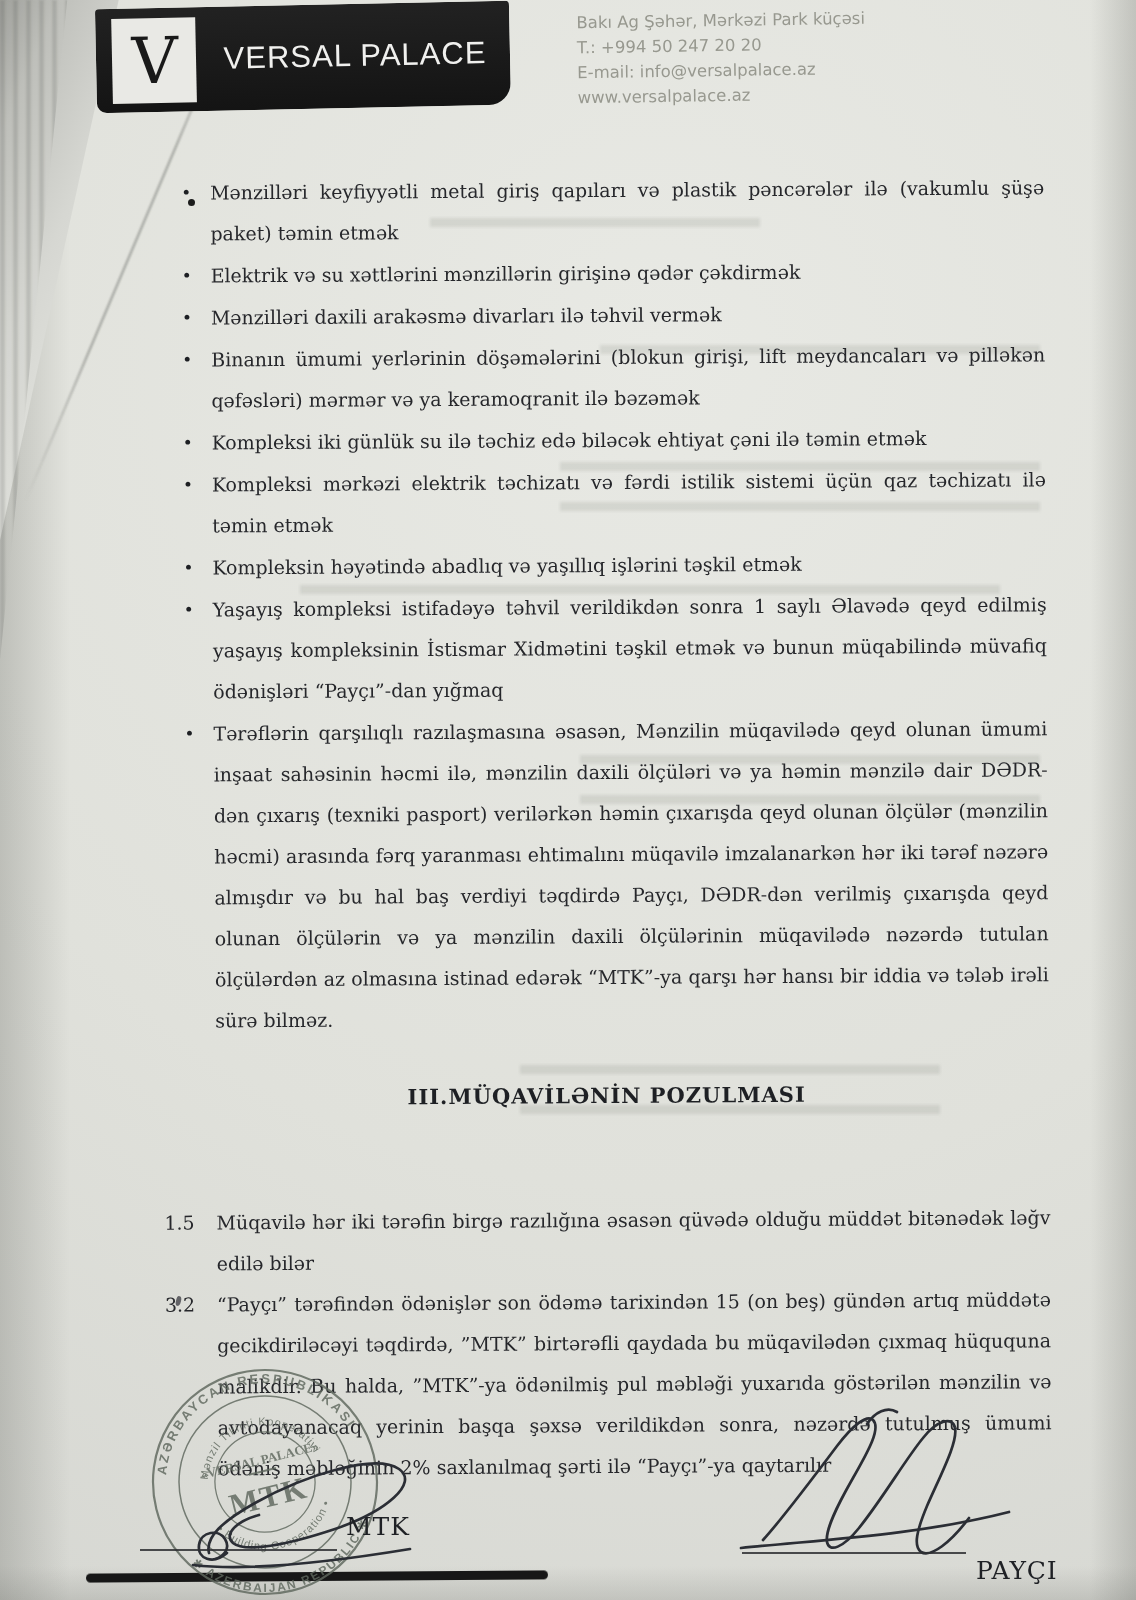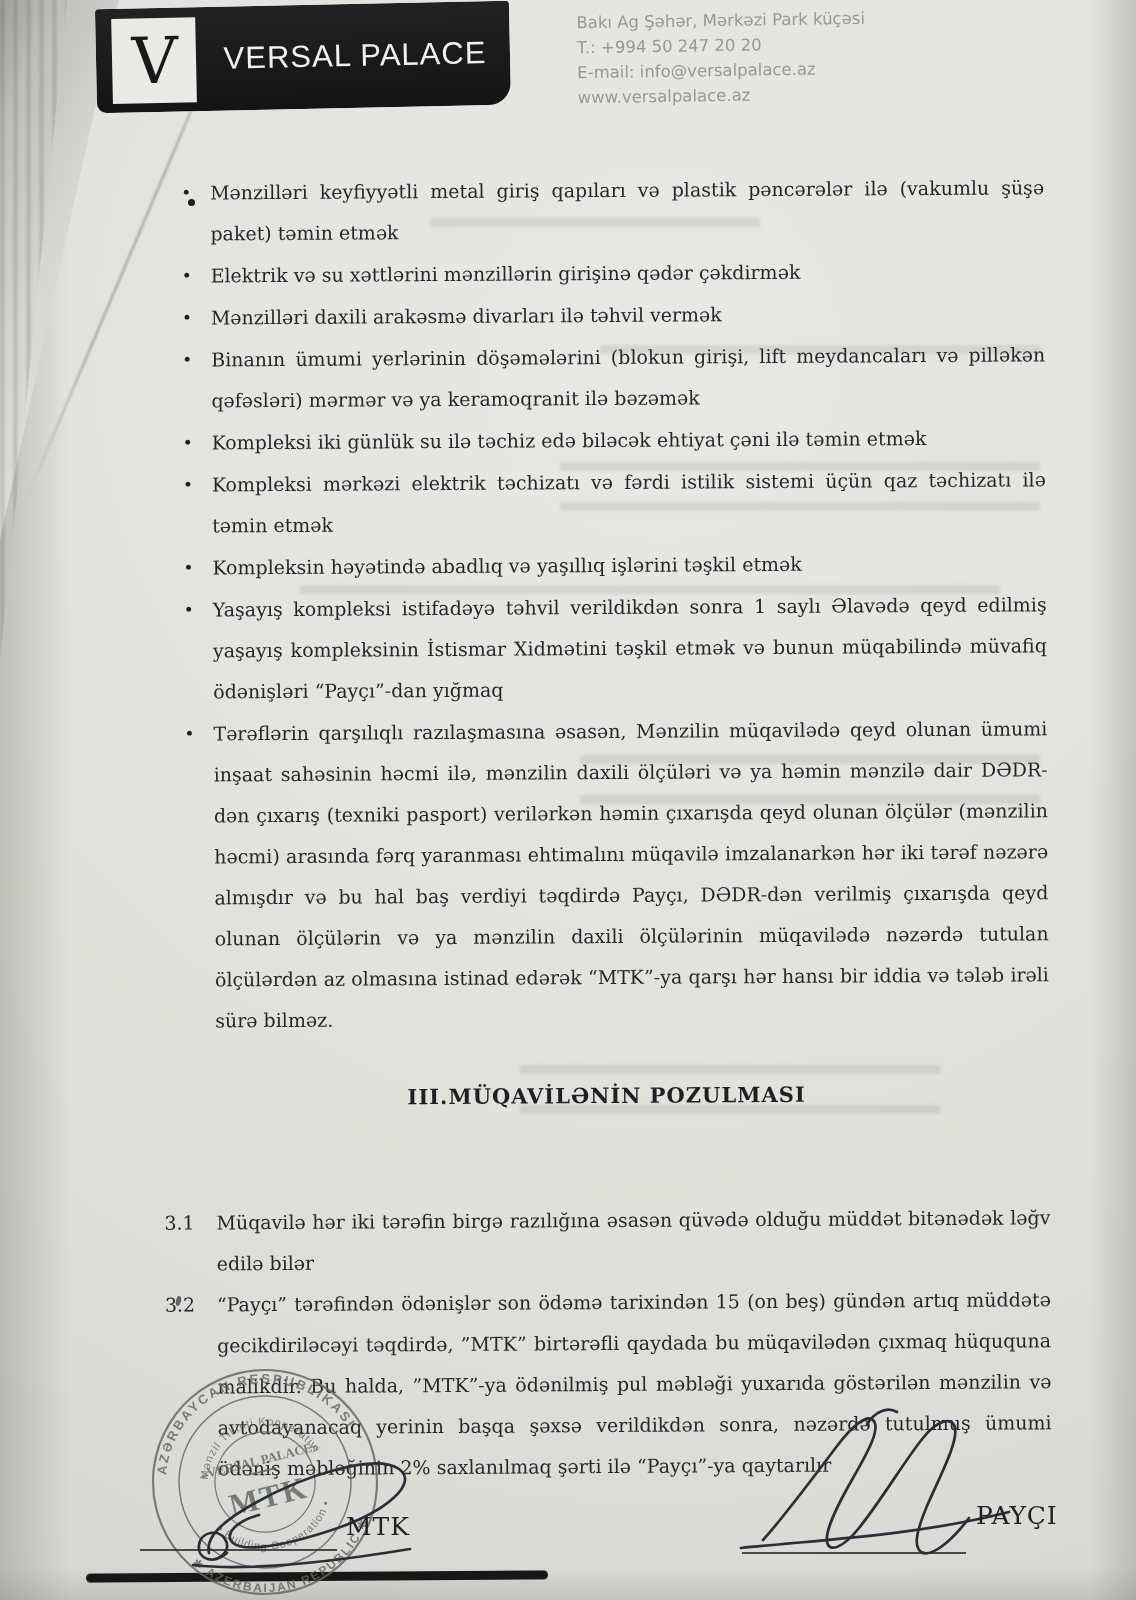--- a/index.html
+++ b/index.html
@@ -57,21 +57,21 @@
     font-weight:bold;font-size:21px;letter-spacing:1px;color:#1e2024;}
   .clause{display:flex;}
   .clause .num{width:52px;flex:none;}
   .clause .ctext{flex:1;text-align:justify;}
   
   .sig-line{position:absolute;height:2px;background:#2d2e31;opacity:.85;}
   .sig-line.left{left:140px;top:1549px;width:197px;}
   .sig-line.right{left:742px;top:1552px;width:224px;}
   .sig-label{position:absolute;font-family:"DejaVu Serif",serif;font-size:25px;letter-spacing:1px;color:#1f2125;}
   .sig-label.mtk{left:346px;top:1512px;}
-  .sig-label.paychi{left:976px;top:1501px;}
+  .sig-label.paychi{left:976px;top:1556px;}
   .stamp-svg{position:absolute;left:125px;top:1342px;transform:rotate(-14deg);opacity:.82;}
   .stamp-svg text, .stamp-svg textPath{fill:#5f685e;}
   .sig-svg{position:absolute;}
   .sig-svg.left{left:175px;top:1425px;}
   .sig-svg.right{left:725px;top:1390px;}
   .sig-svg path{fill:none;stroke:#2b2e35;stroke-width:2.7;stroke-linecap:round;stroke-linejoin:round;}
 </style>
 </head>
 <body>
 
@@ -142,21 +142,21 @@
       <div class="btext">Yaşayış kompleksi istifadəyə təhvil verildikdən sonra 1 saylı Əlavədə qeyd edilmiş yaşayış kompleksinin İstismar Xidmətini təşkil etmək və bunun müqabilində müvafiq ödənişləri “Payçı”-dan yığmaq</div>
     </div>
     <div class="bullet-item">
       <span class="dot">•</span>
       <div class="btext">Tərəflərin qarşılıqlı razılaşmasına əsasən, Mənzilin müqavilədə qeyd olunan ümumi inşaat sahəsinin həcmi ilə, mənzilin daxili ölçüləri və ya həmin mənzilə dair DƏDR-dən çıxarış (texniki pasport) verilərkən həmin çıxarışda qeyd olunan ölçülər (mənzilin həcmi) arasında fərq yaranması ehtimalını müqavilə imzalanarkən hər iki tərəf nəzərə almışdır və bu hal baş verdiyi təqdirdə Payçı, DƏDR-dən verilmiş çıxarışda qeyd olunan ölçülərin və ya mənzilin daxili ölçülərinin müqavilədə nəzərdə tutulan ölçülərdən az olmasına istinad edərək “MTK”-ya qarşı hər hansı bir iddia və tələb irəli sürə bilməz.</div>
     </div>
 
     <div class="section-title">III.MÜQAVİLƏNİN POZULMASI</div>
 
     <div class="clause">
-      <span class="num">3.1</span>
+      <span class="num">1.5</span>
       <div class="ctext">Müqavilə hər iki tərəfin birgə razılığına əsasən qüvədə olduğu müddət bitənədək ləğv edilə bilər</div>
     </div>
     <div class="clause">
       <span class="num">3.2</span>
       <div class="ctext">“Payçı” tərəfindən ödənişlər son ödəmə tarixindən 15 (on beş) gündən artıq müddətə gecikdiriləcəyi təqdirdə, ”MTK” birtərəfli qaydada bu müqavilədən çıxmaq hüququna malikdir. Bu halda, ”MTK”-ya ödənilmiş pul məbləği yuxarıda göstərilən mənzilin və avtodayanacaq yerinin başqa şəxsə verildikdən sonra, nəzərdə tutulmuş ümumi ödəniş məbləğinin 2% saxlanılmaq şərti ilə “Payçı”-ya qaytarılır</div>
     </div>
   </div>
 
   <svg class="stamp-svg" width="280" height="280" viewBox="0 0 280 280">
     <defs>

